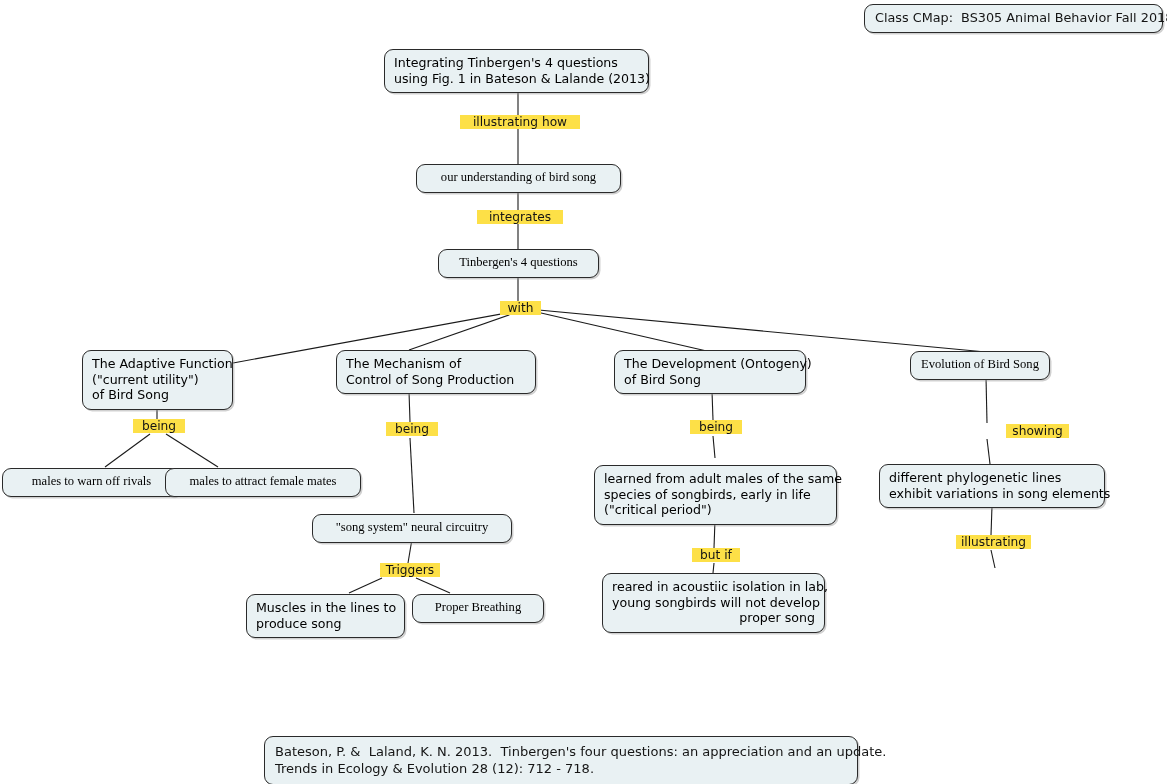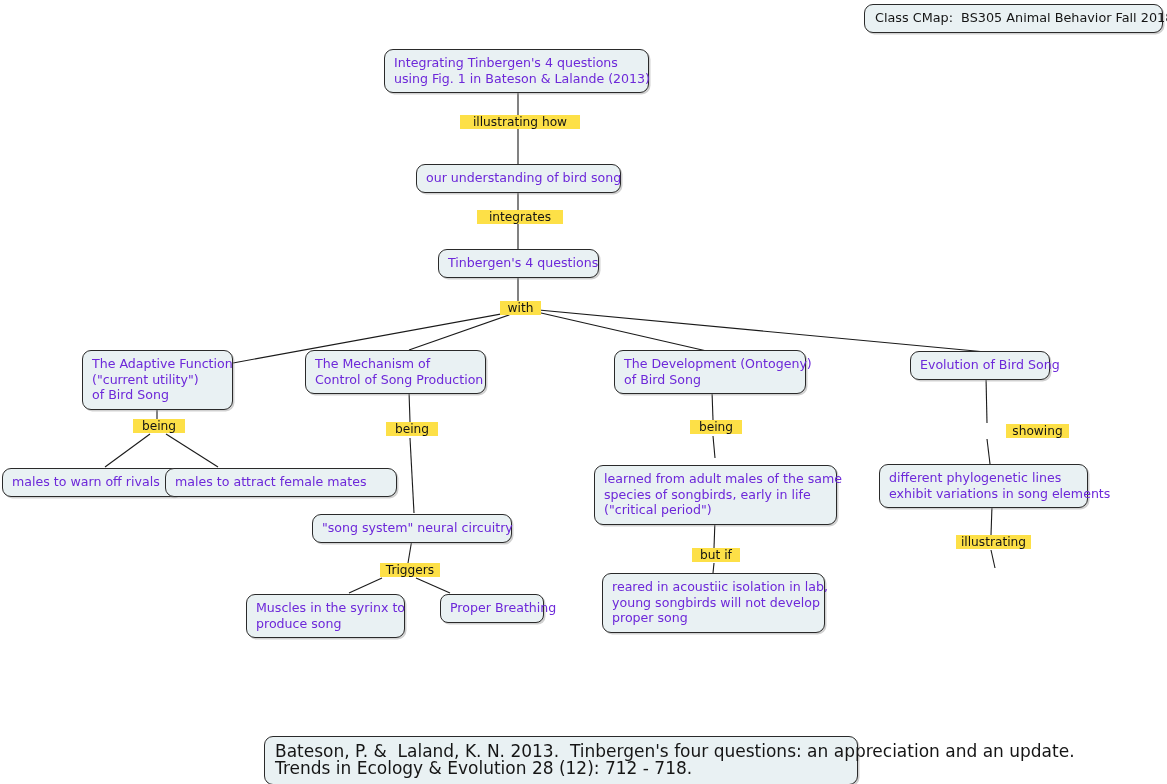--- a/index.html
+++ b/index.html
@@ -26,28 +26,28 @@
     width: 1167px;
     height: 784px;
     pointer-events: none;
   }
   .node {
     position: absolute;
     box-sizing: border-box;
     background: #e9f1f3;
     border: 1px solid #2a2a2a;
     border-radius: 9px;
-    color: #6d28d9;
+    color: #000000;
     font-size: 12.6px;
     line-height: 15.6px;
     padding: 5px 9px 6px 9px;
     white-space: pre;
     box-shadow: 1.5px 1.5px 0 rgba(150,150,150,0.45);
   }
-  .node.center { text-align: left; }
+  .node.center { text-align: center; font-family: Liberation Serif, serif; }
   .linklabel {
     position: absolute;
     font-size: 12.2px;
     line-height: 14px;
     color: #141414;
     background: #fde047;
     white-space: pre;
     padding: 0 2px;
     text-align: center;
   }
@@ -63,21 +63,21 @@
     padding: 5px 10px 6px 10px;
     white-space: pre;
     box-shadow: 1.5px 1.5px 0 rgba(150,150,150,0.45);
   }
   .ref-box {
     position: absolute;
     box-sizing: border-box;
     background: #e9f1f3;
     border: 1px solid #2a2a2a;
     border-radius: 9px;
-    font-size: 17px;
+    font-size: 13px;
     line-height: 17px;
     color: #151515;
     padding: 6px 10px 7px 10px;
     white-space: pre;
     box-shadow: 1.5px 1.5px 0 rgba(150,150,150,0.45);
   }
 </style>
 </head>
 <body>
 
@@ -134,60 +134,60 @@
   <div class="linklabel" style="left:477px; top:210px; width:82px;">integrates</div>
 
   <div class="node center" style="left:438px; top:249px; width:161px;">Tinbergen's 4 questions</div>
 
   <div class="linklabel" style="left:500px; top:301px; width:37px;">with</div>
 
   <div class="node" style="left:82px; top:350px; width:151px;">The Adaptive Function
 ("current utility")
 of Bird Song</div>
 
-  <div class="node" style="left:305px; top:350px; width:181px;">The Mechanism of
+  <div class="node" style="left:336px; top:350px; width:200px;">The Mechanism of
 Control of Song Production</div>
 
   <div class="node" style="left:614px; top:350px; width:192px;">The Development (Ontogeny)
 of Bird Song</div>
 
   <div class="node center" style="left:910px; top:351px; width:140px;">Evolution of Bird Song</div>
 
   <div class="linklabel" style="left:133px; top:419px; width:48px;">being</div>
 
   <div class="node center" style="left:2px; top:468px; width:179px;">males to warn off rivals</div>
 
-  <div class="node center" style="left:165px; top:468px; width:232px;">males to attract female mates</div>
+  <div class="node center" style="left:165px; top:468px; width:196px;">males to attract female mates</div>
 
   <div class="linklabel" style="left:386px; top:422px; width:48px;">being</div>
 
   <div class="node center" style="left:312px; top:514px; width:200px;">"song system" neural circuitry</div>
 
   <div class="linklabel" style="left:380px; top:563px; width:56px;">Triggers</div>
 
-  <div class="node" style="left:246px; top:594px; width:159px;">Muscles in the syrinx to
+  <div class="node" style="left:246px; top:594px; width:159px;">Muscles in the lines to
 produce song</div>
 
-  <div class="node center" style="left:440px; top:594px; width:104px;border-radius:8px;">Proper Breathing</div>
+  <div class="node center" style="left:412px; top:594px; width:132px;">Proper Breathing</div>
 
   <div class="linklabel" style="left:690px; top:420px; width:48px;">being</div>
 
   <div class="node" style="left:594px; top:465px; width:243px;">learned from adult males of the same
 species of songbirds, early in life
 ("critical period")</div>
 
   <div class="linklabel" style="left:692px; top:548px; width:44px;">but if</div>
 
-  <div class="node" style="left:602px; top:573px; width:223px;">reared in acoustiic isolation in lab,
+  <div class="node" style="left:602px; top:573px; width:223px;text-align:right;">reared in acoustiic isolation in lab,
 young songbirds will not develop
 proper song</div>
 
   <div class="linklabel" style="left:958px; top:424px; width:59px;margin-left:48px;">showing</div>
 
-  <div class="node" style="left:879px; top:464px; width:209px;">different phylogenetic lines
+  <div class="node" style="left:879px; top:464px; width:226px;">different phylogenetic lines
 exhibit variations in song elements</div>
 
   <div class="linklabel" style="left:956px; top:535px; width:71px;">illustrating</div>
 
 
   <div class="ref-box" style="left:264px; top:736px; width:594px;"><span>Bateson, P. &amp;  Laland, K. N. 2013.  Tinbergen's four questions: an appreciation and an update.</span>
 <span>Trends in Ecology &amp; Evolution 28 (12): 712 - 718.</span></div>
 
 </div>
 

